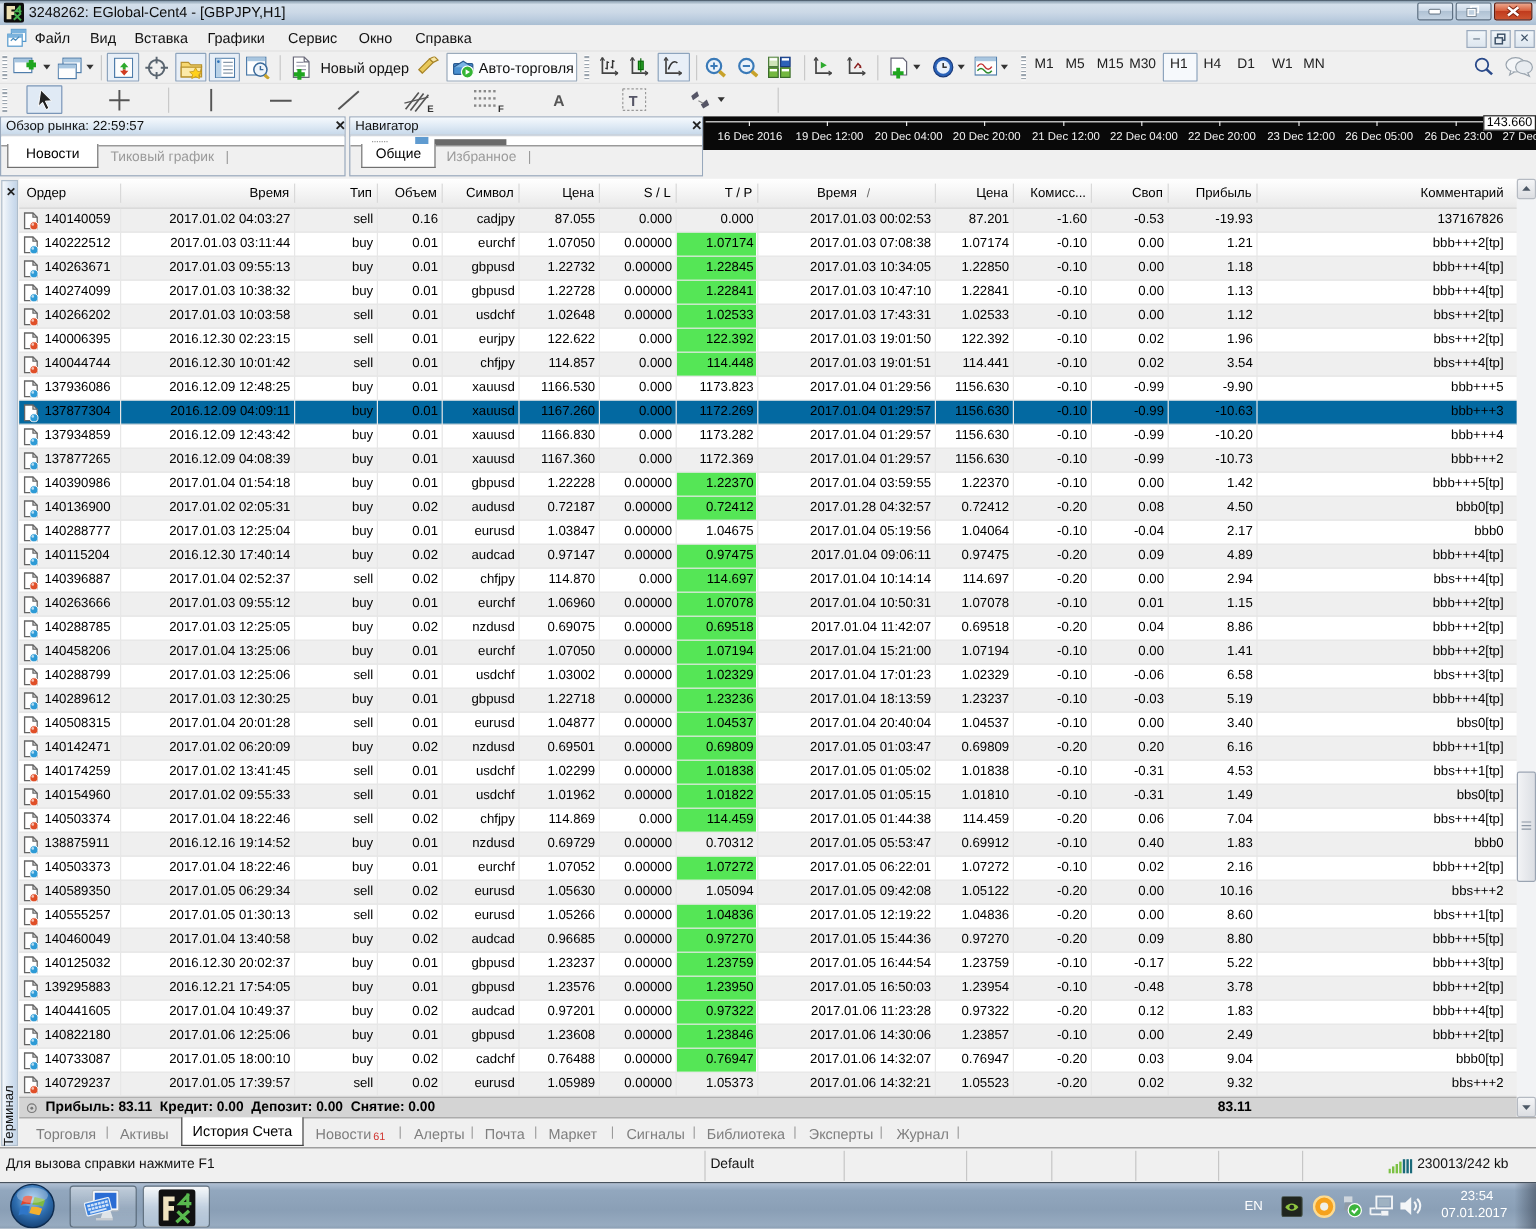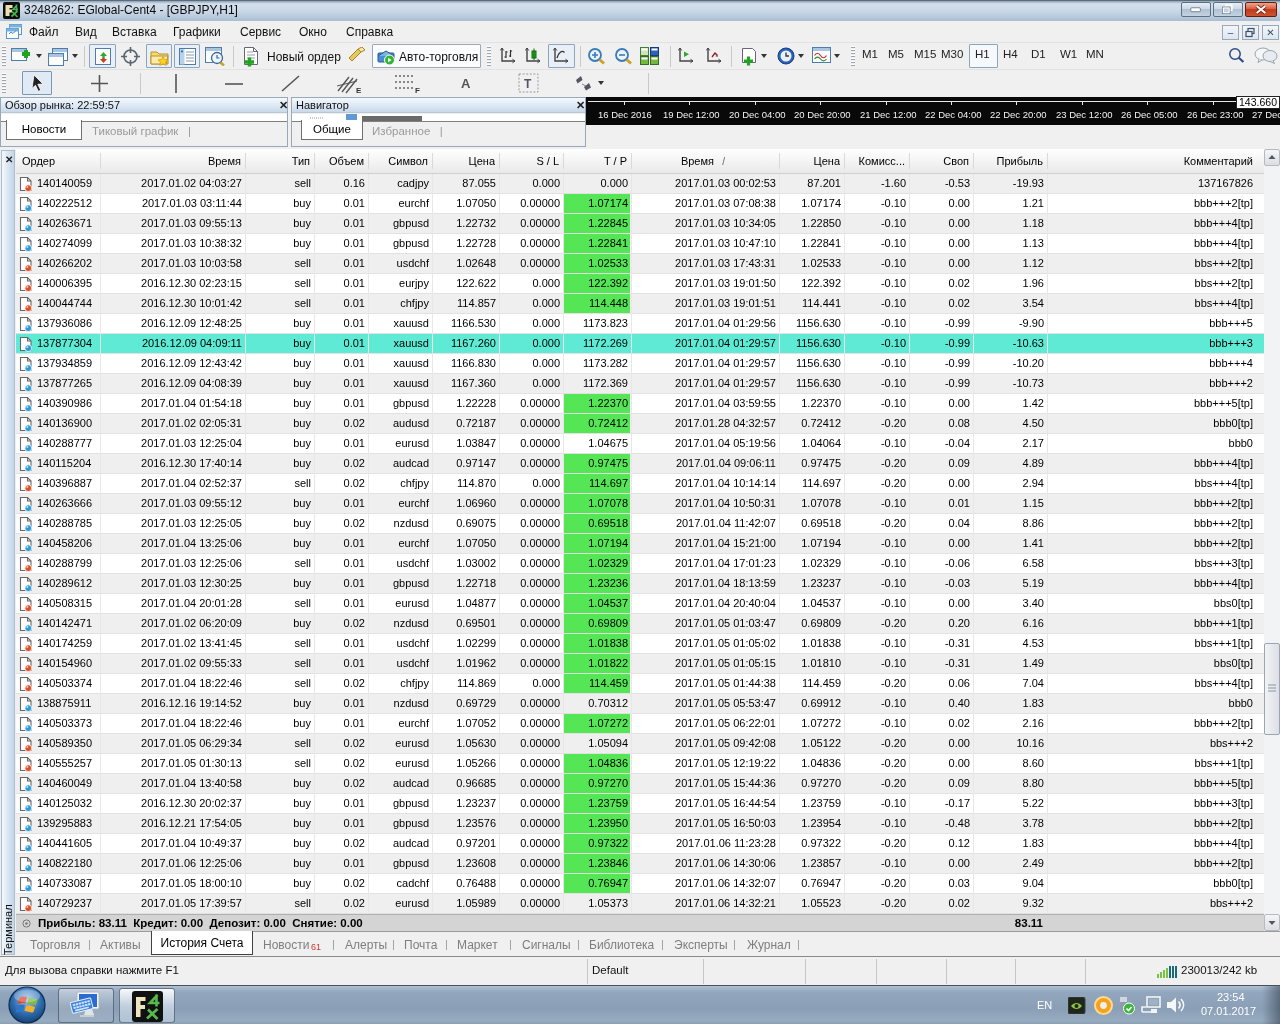--- a/index.html
+++ b/index.html
@@ -630,21 +630,21 @@
           <div class="c" style="left:416px;width:64px">1166.530</div>
           <div class="c" style="left:483px;width:61px">0.000</div>
           <div class="c" style="left:547px;width:65px">1173.823</div>
           <div class="c" style="left:615px;width:145px">2017.01.04 01:29:56</div>
           <div class="c" style="left:763px;width:62px">1156.630</div>
           <div class="c" style="left:828px;width:62px">-0.10</div>
           <div class="c" style="left:893px;width:61px">-0.99</div>
           <div class="c" style="left:957px;width:71px">-9.90</div>
           <div class="c" style="left:1031px;width:206px">bbb+++5</div>
         </div>
-<div class="tr" style="top:186px;background:#5eead4">
+<div class="tr" style="top:186px;background:#0369a1">
           <div class="pic"><svg width="14" height="16" viewBox="0 0 14 16">
               <path d="M1.5 1.5 h7 l3.5 3.5 v9.5 h-10.5 z" fill="#fff" stroke="#666" stroke-width="1.1"></path>
               <path d="M8.5 1.5 v3.5 h3.5" fill="none" stroke="#666" stroke-width="1.1"></path>
               <circle cx="9.3" cy="12.2" r="3.4" fill="#2e9bd6" stroke="#fff" stroke-width="0.8"></circle>
               <circle cx="8.3" cy="11" r="1.1" fill="rgba(255,255,255,0.65)"></circle>
             </svg></div>
           <div class="onum">137877304</div>
           <div class="c" style="left:84px;width:142px">2016.12.09 04:09:11</div>
           <div class="c" style="left:229px;width:66px">buy</div>
           <div class="c" style="left:298px;width:51px">0.01</div>

